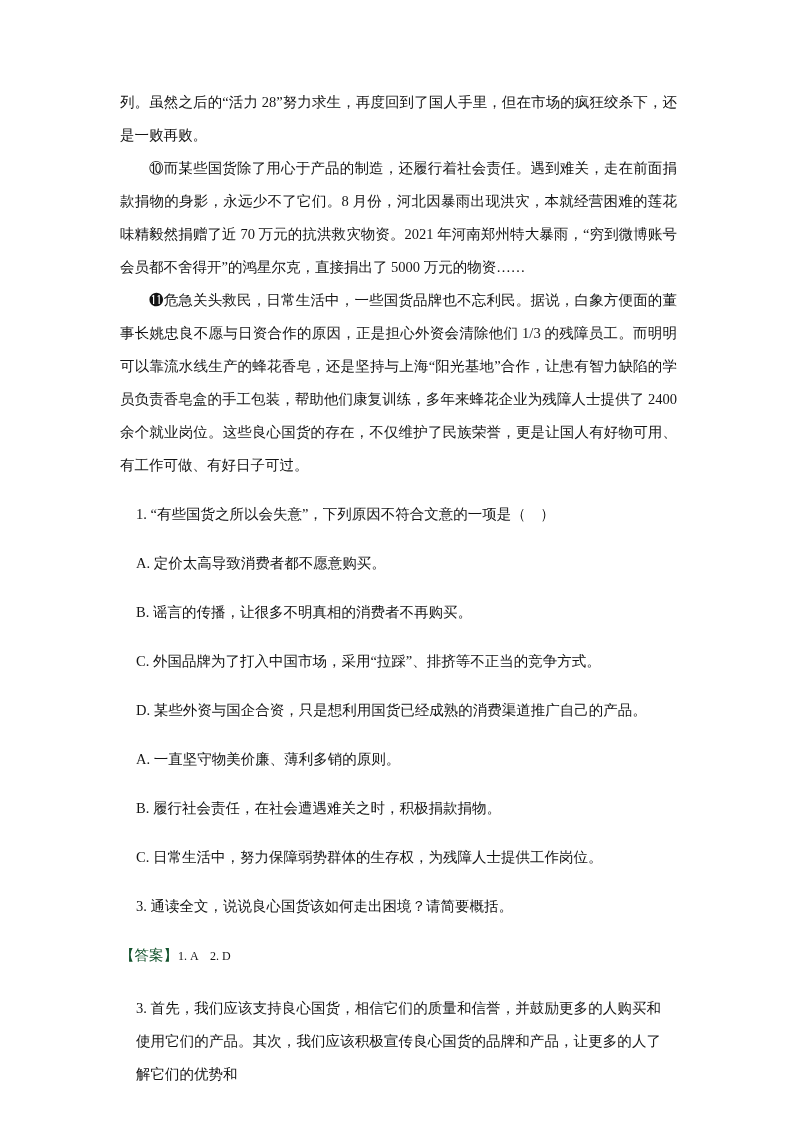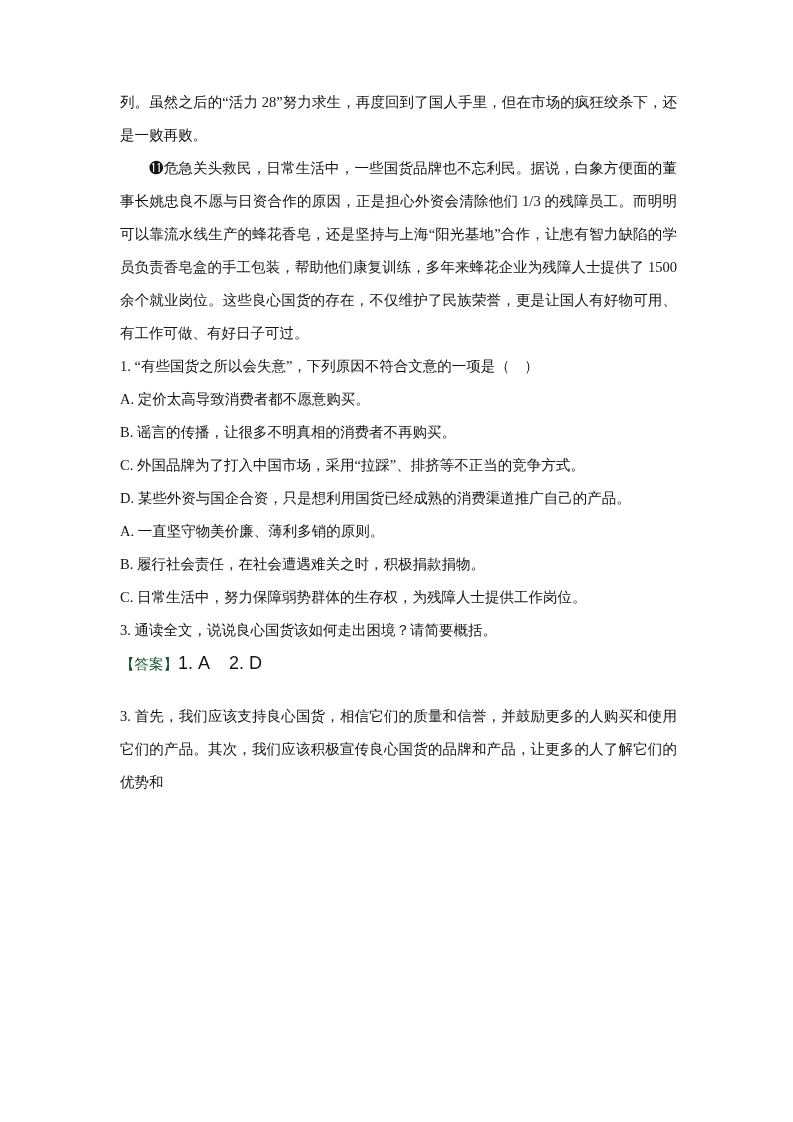--- a/index.html
+++ b/index.html
@@ -22,48 +22,49 @@
   }
   .para {
     margin: 0;
     text-align: justify;
     text-indent: 2em;
   }
   .para.noindent {
     text-indent: 0;
   }
   .line {
-    margin: 0;
+    margin: 16px;
     text-align: justify;
   }
   .answer-line {
     margin: 0;
   }
   .answer-label {
     color: #14532d;
   }
   .answer-values {
     white-space: pre-wrap;
-    font-family: Liberation Sans, sans-serif;
-    font-size: 18px;
+    font-family: Liberation Serif, serif;
+    font-size: 12px;
   }
   .answer-para {
     margin-top: 19px;
   }
 </style>
 </head>
 <body>
 
 <div class="page">
 
   <p class="para noindent">列。虽然之后的“活力 28”努力求生，再度回到了国人手里，但在市场的疯狂绞杀下，还是一败再败。</p>
 
 
+  <p class="para">⑩而某些国货除了用心于产品的制造，还履行着社会责任。遇到难关，走在前面捐款捐物的身影，永远少不了它们。8 月份，河北因暴雨出现洪灾，本就经营困难的莲花味精毅然捐赠了近 70 万元的抗洪救灾物资。2021 年河南郑州特大暴雨，“穷到微博账号会员都不舍得开”的鸿星尔克，直接捐出了 5000 万元的物资……</p>
 
-  <p class="para">⓫危急关头救民，日常生活中，一些国货品牌也不忘利民。据说，白象方便面的董事长姚忠良不愿与日资合作的原因，正是担心外资会清除他们 1/3 的残障员工。而明明可以靠流水线生产的蜂花香皂，还是坚持与上海“阳光基地”合作，让患有智力缺陷的学员负责香皂盒的手工包装，帮助他们康复训练，多年来蜂花企业为残障人士提供了 1500 余个就业岗位。这些良心国货的存在，不仅维护了民族荣誉，更是让国人有好物可用、有工作可做、有好日子可过。</p>
+  <p class="para">⓫危急关头救民，日常生活中，一些国货品牌也不忘利民。据说，白象方便面的董事长姚忠良不愿与日资合作的原因，正是担心外资会清除他们 1/3 的残障员工。而明明可以靠流水线生产的蜂花香皂，还是坚持与上海“阳光基地”合作，让患有智力缺陷的学员负责香皂盒的手工包装，帮助他们康复训练，多年来蜂花企业为残障人士提供了 2400 余个就业岗位。这些良心国货的存在，不仅维护了民族荣誉，更是让国人有好物可用、有工作可做、有好日子可过。</p>
 
 
   <p class="line">1. “有些国货之所以会失意”，下列原因不符合文意的一项是（　）</p>
   <p class="line">A. 定价太高导致消费者都不愿意购买。</p>
   <p class="line">B. 谣言的传播，让很多不明真相的消费者不再购买。</p>
   <p class="line">C. 外国品牌为了打入中国市场，采用“拉踩”、排挤等不正当的竞争方式。</p>
   <p class="line">D. 某些外资与国企合资，只是想利用国货已经成熟的消费渠道推广自己的产品。</p>
 
   <p class="line">A. 一直坚守物美价廉、薄利多销的原则。</p>
   <p class="line">B. 履行社会责任，在社会遭遇难关之时，积极捐款捐物。</p>

